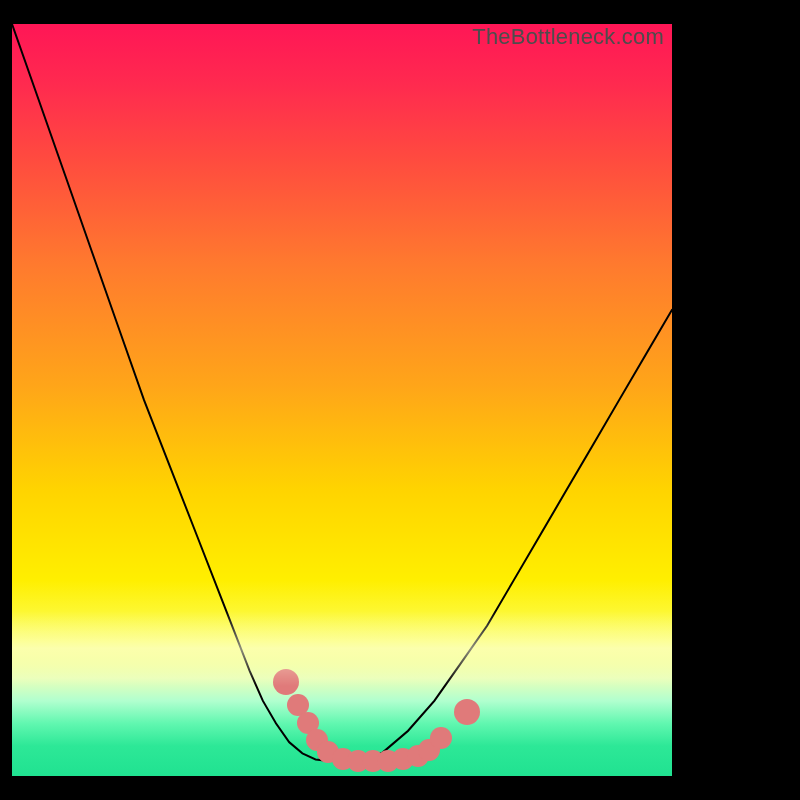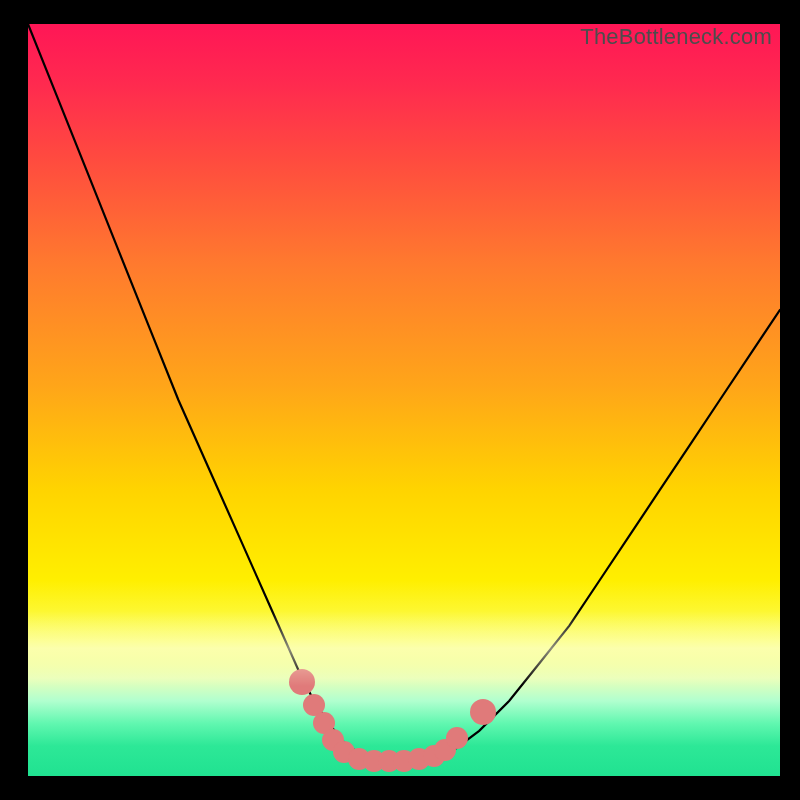--- a/index.html
+++ b/index.html
@@ -11,39 +11,40 @@
     overflow: hidden;
     font-family: Arial, Helvetica, sans-serif;
   }
   .frame {
     position: absolute;
     inset: 0;
     background: #000;
   }
   .plot {
     position: absolute;
-    left: 28px;
+    left: 12px;
     top: 24px;
-    width: 752px;
+    width: 612px;
     height: 752px;
     background: linear-gradient(to bottom,
       #ff1656 0%,
       #ff2a4f 8%,
       #ff4b3f 18%,
       #ff7a2e 32%,
       #ffa519 48%,
       #ffd400 62%,
       #ffef00 74%,
       #fbff60 82%,
       #e9ffb8 87%,
       #b1ffcf 90%,
       #61f7b0 93%,
       #2de897 96%,
       #20e291 100%
     );
+    padding-left: 48px;
   }
   .plot::after {
     
     content: "";
     position: absolute;
     left: 0; right: 0;
     top: 78%;
     height: 10%;
     background: linear-gradient(to bottom, rgba(255,255,220,0) 0%, rgba(255,255,220,0.55) 50%, rgba(255,255,220,0) 100%);
     pointer-events: none;

